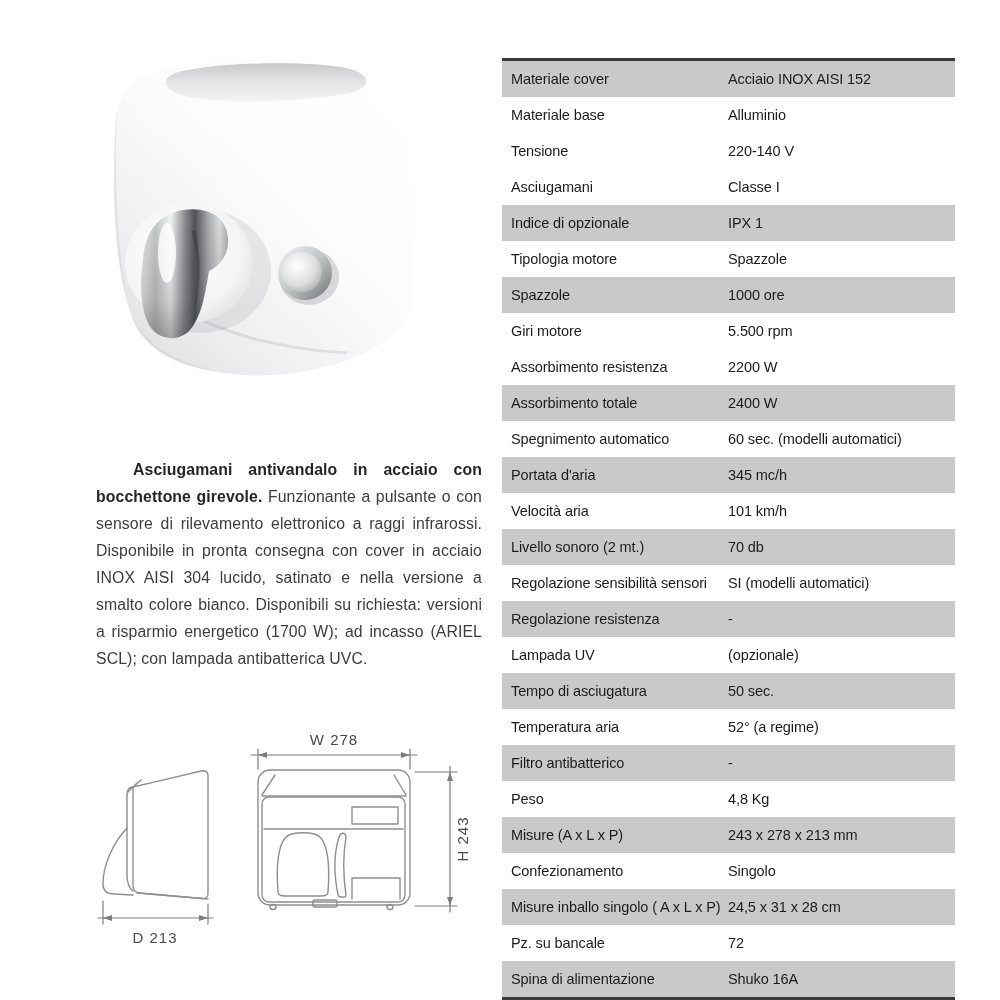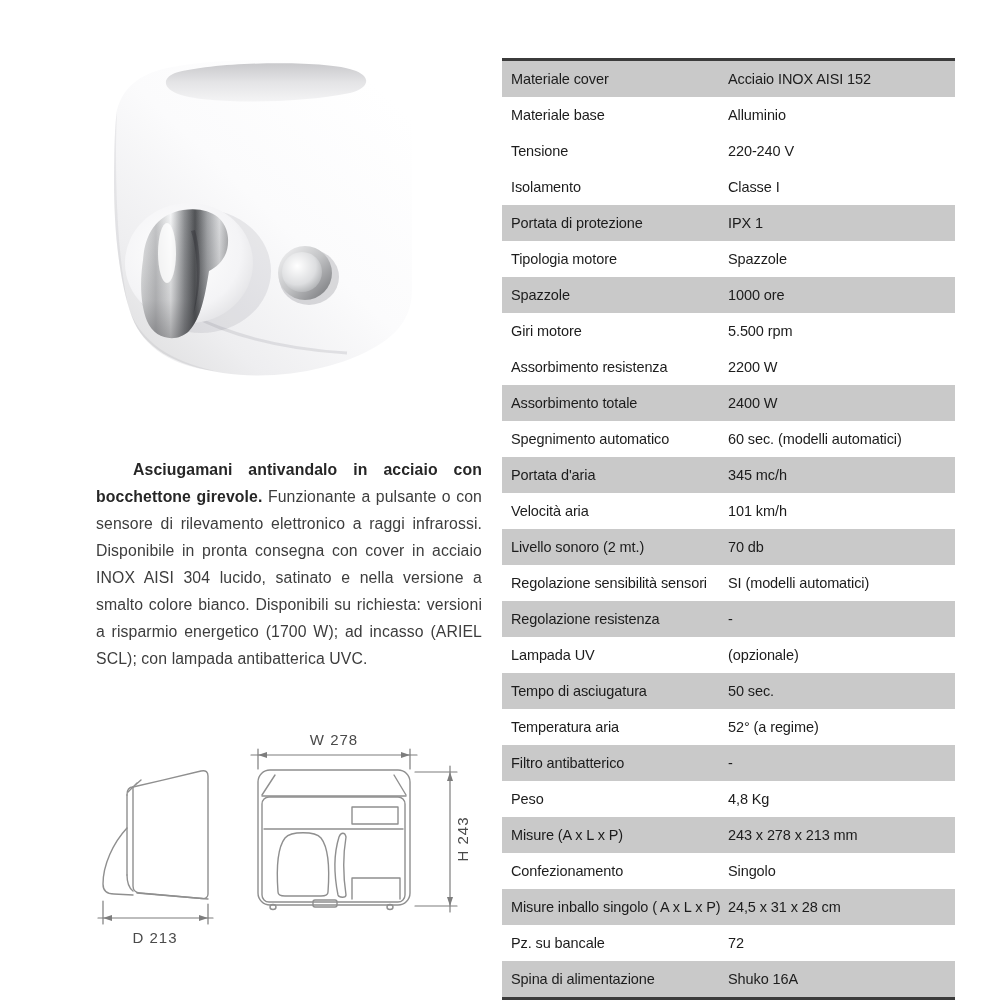--- a/index.html
+++ b/index.html
@@ -224,28 +224,28 @@
       <div class="spec-row shaded">
         <div class="spec-label">Materiale cover</div>
         <div class="spec-value">Acciaio INOX AISI 152</div>
       </div>
       <div class="spec-row">
         <div class="spec-label">Materiale base</div>
         <div class="spec-value">Alluminio</div>
       </div>
       <div class="spec-row">
         <div class="spec-label">Tensione</div>
-        <div class="spec-value">220-240 V</div>
-      </div>
-      <div class="spec-row">
-        <div class="spec-label">Isolamento</div>
+        <div class="spec-value">220-140 V</div>
+      </div>
+      <div class="spec-row">
+        <div class="spec-label">Asciugamani</div>
         <div class="spec-value">Classe I</div>
       </div>
       <div class="spec-row shaded">
-        <div class="spec-label">Portata di protezione</div>
+        <div class="spec-label">Indice di opzionale</div>
         <div class="spec-value">IPX 1</div>
       </div>
       <div class="spec-row">
         <div class="spec-label">Tipologia motore</div>
         <div class="spec-value">Spazzole</div>
       </div>
       <div class="spec-row shaded">
         <div class="spec-label">Spazzole</div>
         <div class="spec-value">1000 ore</div>
       </div>

